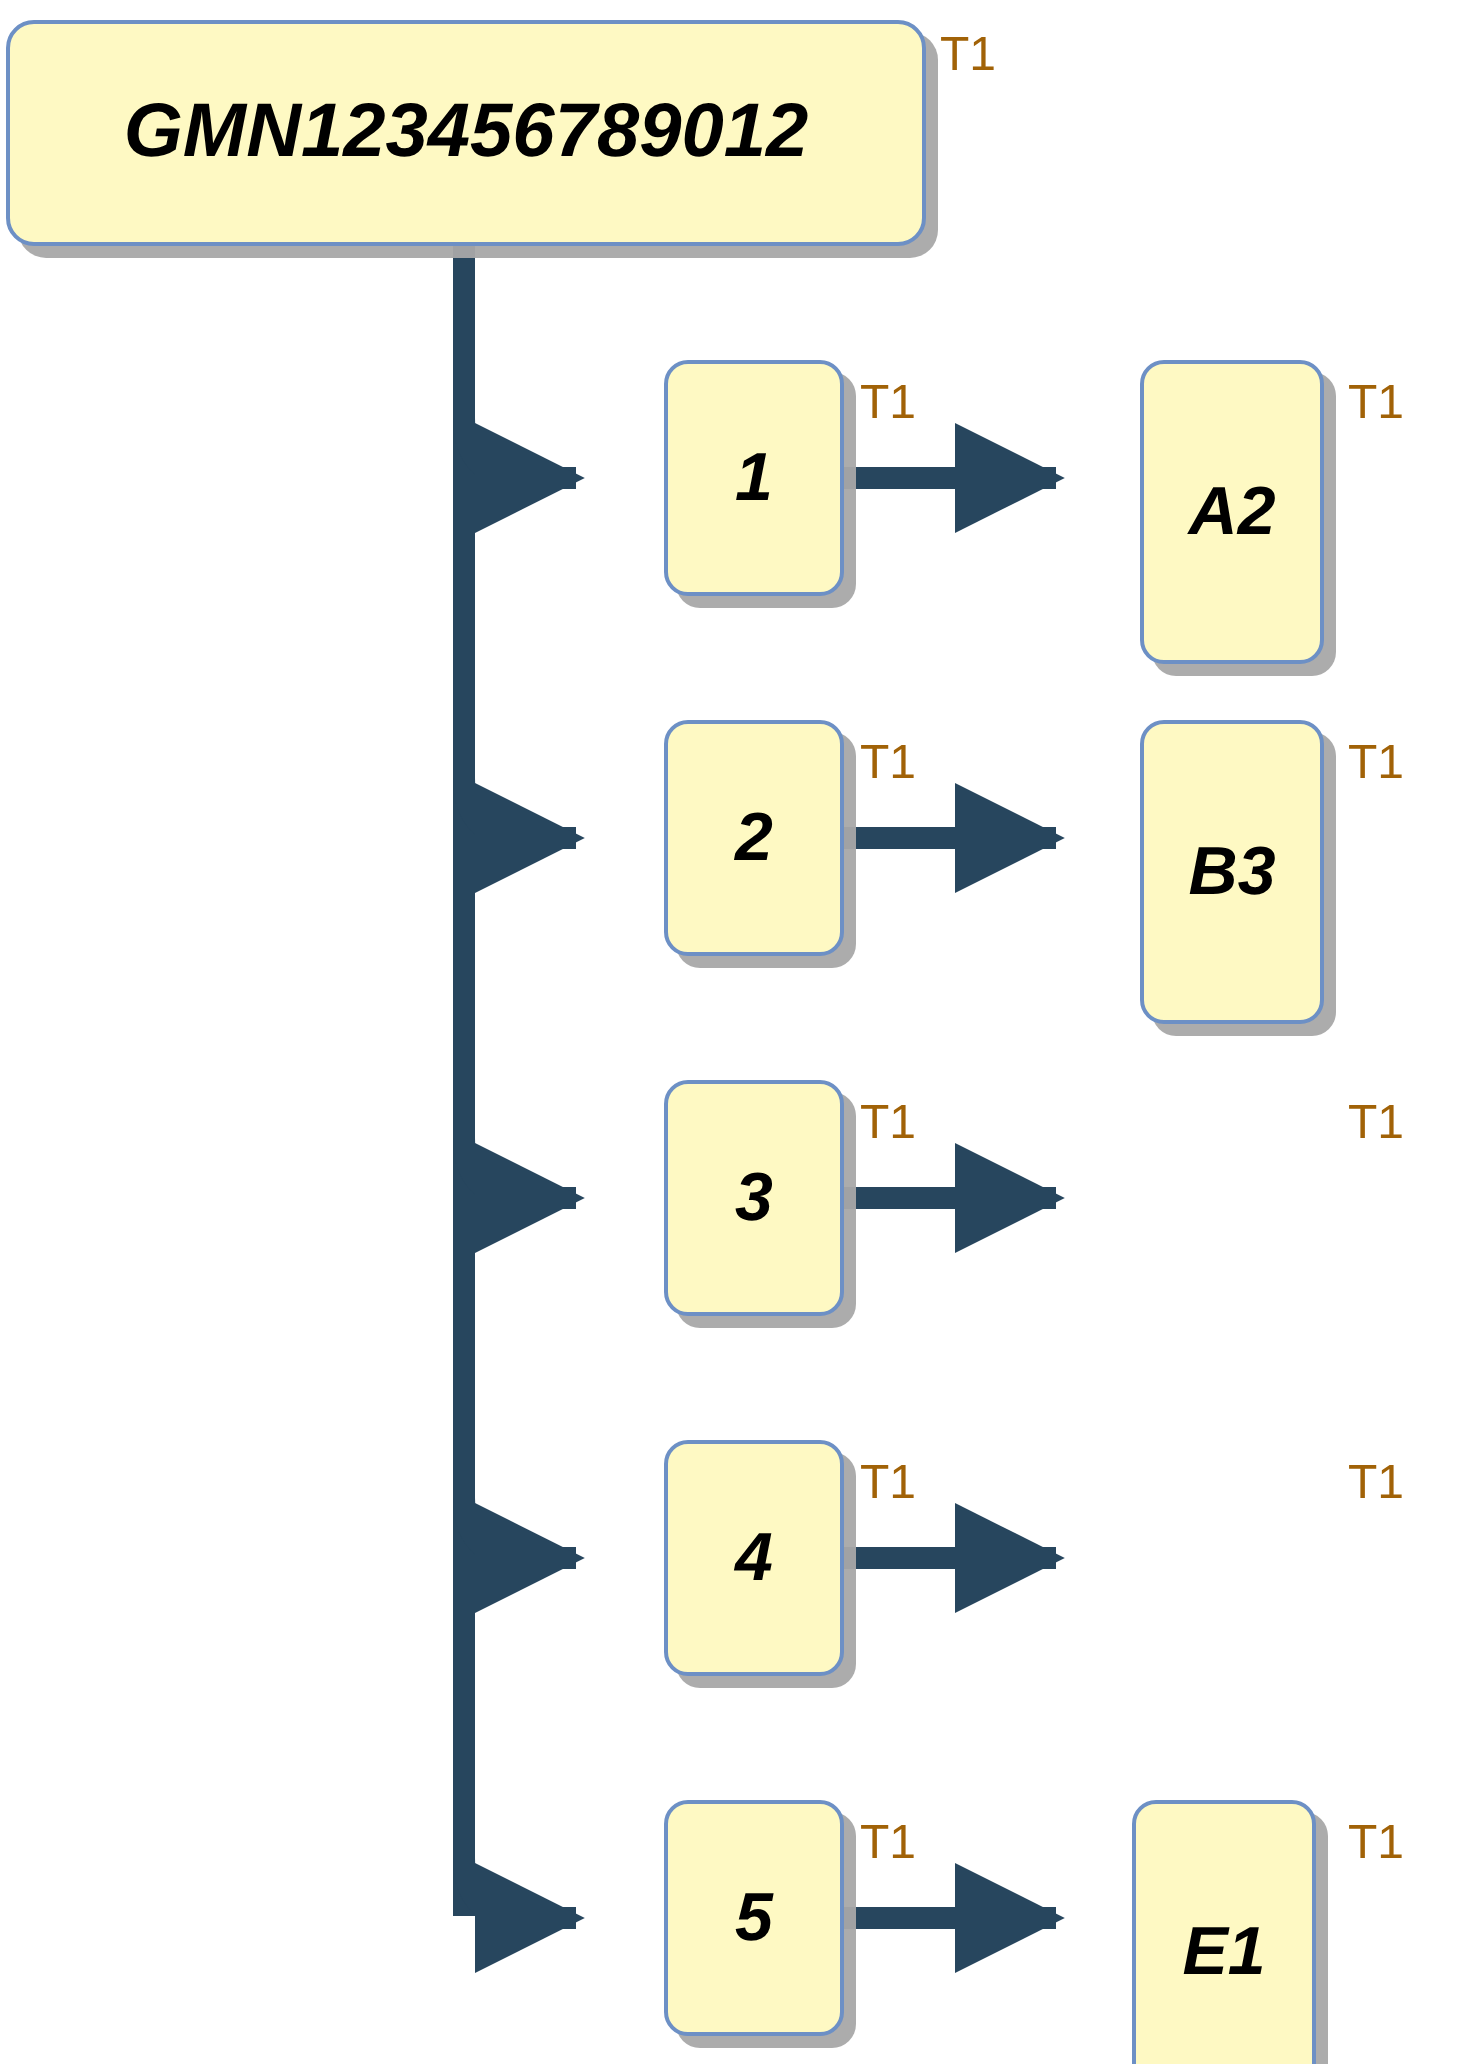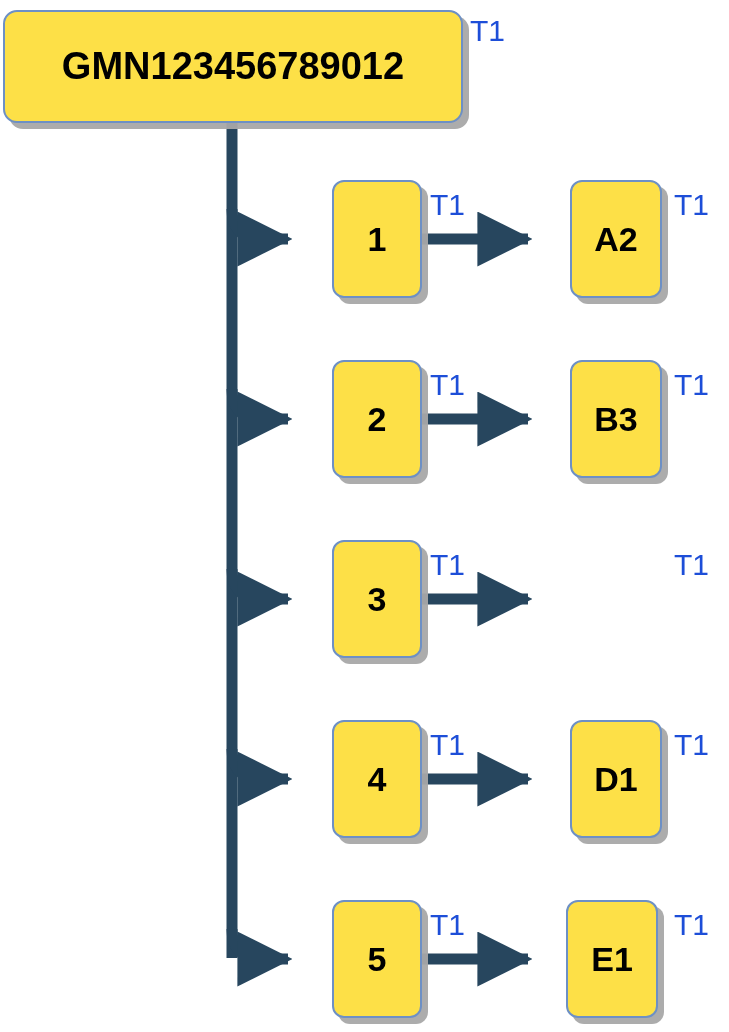--- a/index.html
+++ b/index.html
@@ -21,55 +21,56 @@
     position: absolute;
     left: 0;
     top: 0;
     width: 729px;
     height: 1032px;
     pointer-events: none;
   }
   .node {
     position: absolute;
     box-sizing: border-box;
-    background: #fde047;
+    background: #fef9c3;
     border: 2px solid #6d90c5;
     border-radius: 12px;
     box-shadow: 6px 6px 0 0 rgba(168,168,168,0.95);
     display: flex;
     align-items: center;
     justify-content: center;
     color: #000000;
     font-weight: bold;
     z-index: 3;
+    font-style: italic;
   }
   .node-root {
     left: 3px;
     top: 10px;
     width: 460px;
     height: 113px;
     border-radius: 14px;
     font-size: 38px;
     letter-spacing: 0px;
   }
   .node-mid {
     width: 90px;
     height: 118px;
     font-size: 34px;
   }
   .node-leaf {
     width: 92px;
-    height: 118px;
+    height: 152px;
     font-size: 34px;
   }
   .edge-label {
     position: absolute;
-    font-size: 30px;
+    font-size: 24px;
     font-weight: normal;
-    color: #1d4ed8;
+    color: #a16207;
     white-space: nowrap;
     line-height: 1;
     z-index: 4;
   }
 </style>
 </head>
 <body>
 
 <div id="canvas">
 
@@ -111,21 +112,20 @@
   <div class="edge-label" style="left:430px; top:370px;">T1</div>
   <div class="node node-leaf" style="left:570px; top:360px;text-align:center;">B3</div>
   <div class="edge-label" style="left:674px; top:370px;">T1</div>
 
   <div class="node node-mid" style="left:332px; top:540px;">3</div>
   <div class="edge-label" style="left:430px; top:550px;">T1</div>
   <div class="edge-label" style="left:674px; top:550px;">T1</div>
 
   <div class="node node-mid" style="left:332px; top:720px;">4</div>
   <div class="edge-label" style="left:430px; top:730px;">T1</div>
-  <div class="node node-leaf" style="left:570px; top:720px;">D1</div>
   <div class="edge-label" style="left:674px; top:730px;">T1</div>
 
   <div class="node node-mid" style="left:332px; top:900px;">5</div>
   <div class="edge-label" style="left:430px; top:910px;">T1</div>
   <div class="node node-leaf" style="left:566px; top:900px;">E1</div>
   <div class="edge-label" style="left:674px; top:910px;">T1</div>
 
 </div>
 
 </body></html>

